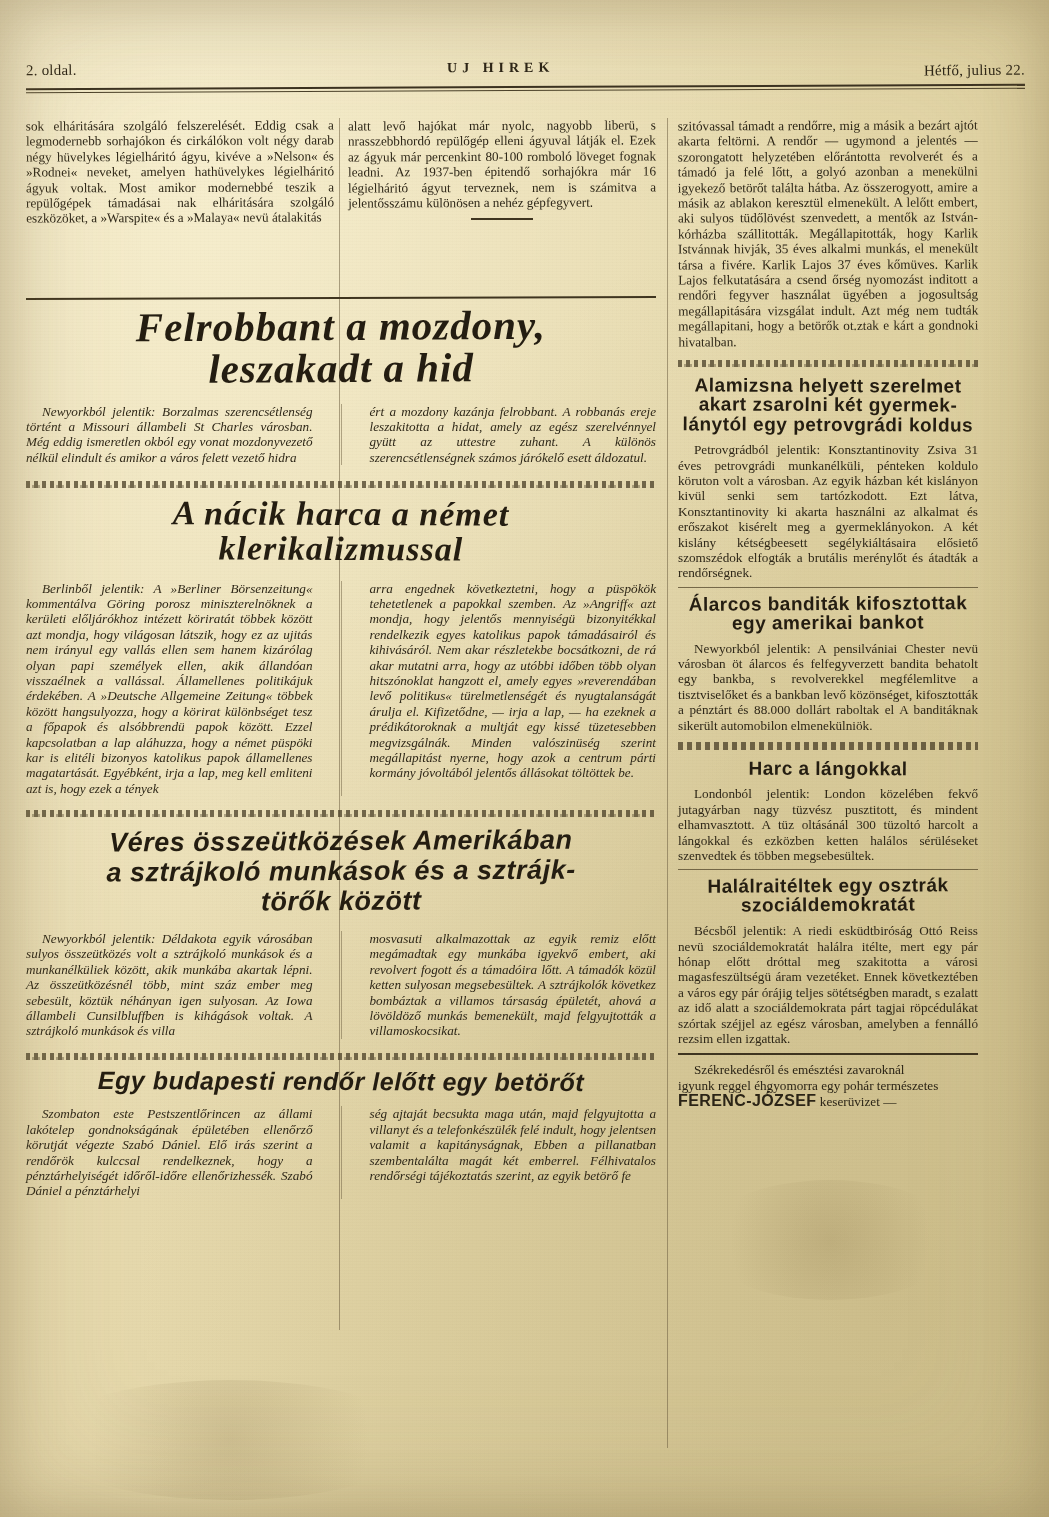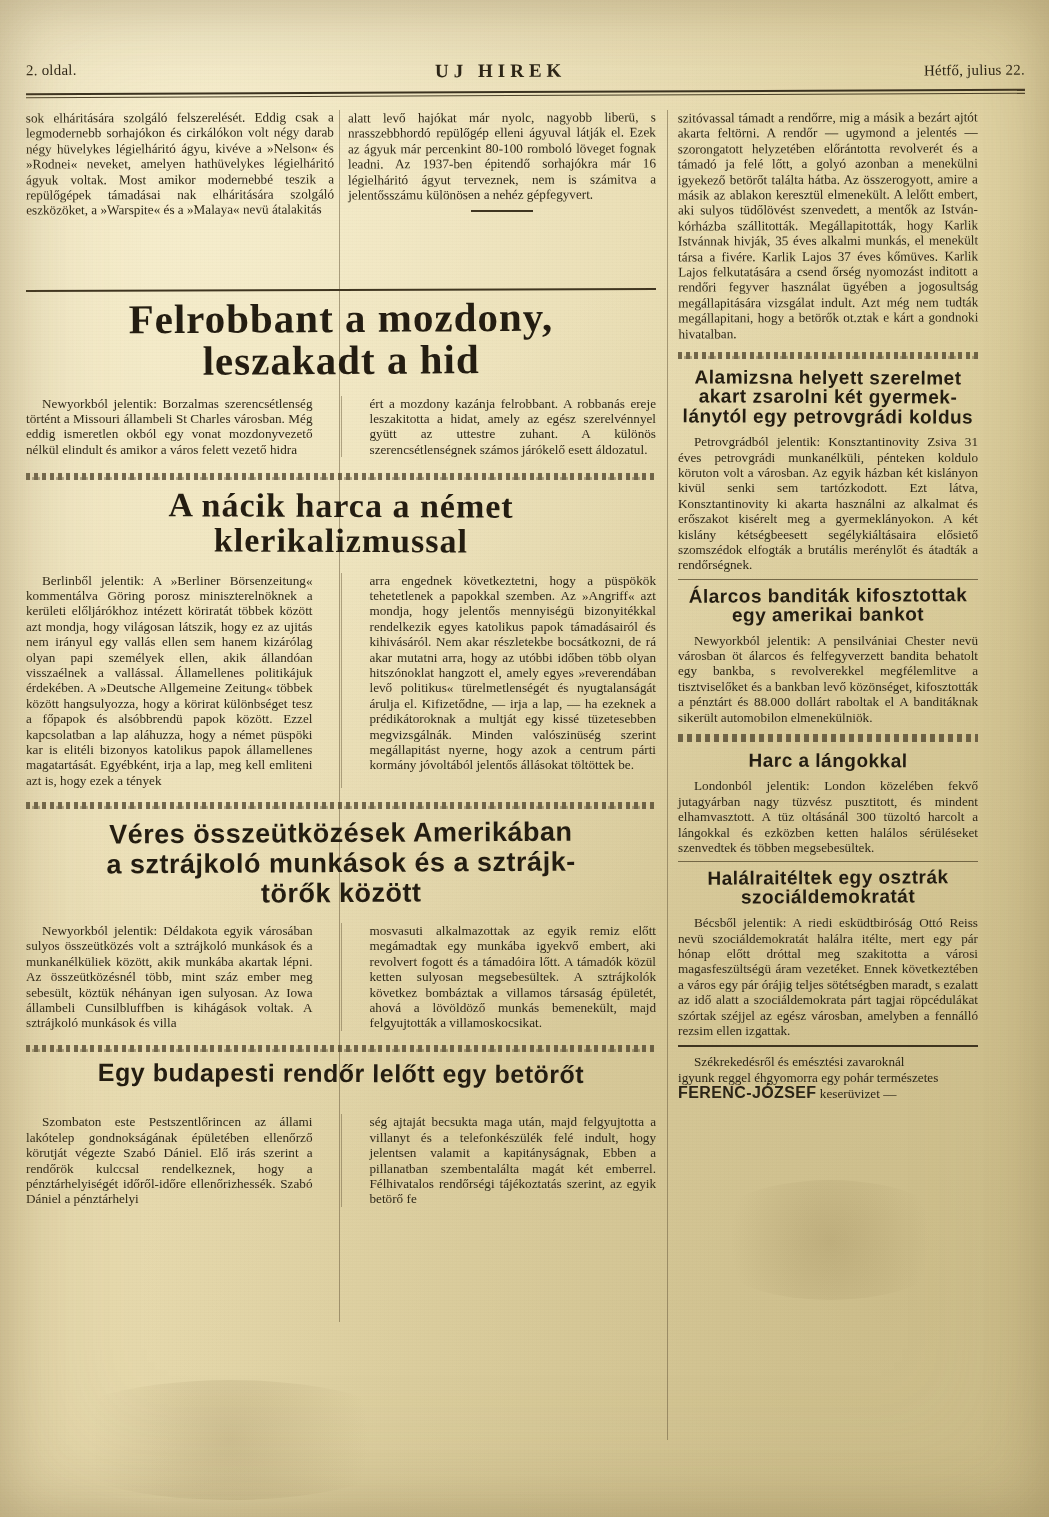--- a/index.html
+++ b/index.html
@@ -28,29 +28,29 @@
   }
   .sheet{position:absolute;inset:0;}
 
   
   .masthead{
     position:absolute;left:26px;right:24px;top:62px;height:40px;
   }
   .mh-row{display:flex;align-items:flex-start;justify-content:space-between;
     font-size:15px;letter-spacing:.2px;}
   .mh-left{transform:rotate(-.6deg);}
-  .mh-center{font-size:19px;letter-spacing:5px;font-weight:bold;transform:translateY(-2px) rotate(-.3deg);}
+  .mh-center{font-size:14px;letter-spacing:5px;font-weight:bold;transform:translateY(-2px) rotate(-.3deg);}
   .mh-right{transform:rotate(-.5deg);}
   .mh-rule{
     margin-top:7px;border-top:2.5px solid #3a3120;border-bottom:1px solid #4a4029;height:2px;
     transform:rotate(-.25deg);
   }
 
   
-  .cols{position:absolute;left:26px;top:110px;width:1000px;height:1370px;}
+  .cols{position:absolute;left:26px;top:118px;width:1000px;height:1370px;}
   .col{position:absolute;top:0;}
   .col-a{left:0;width:308px;}
   .col-b{left:322px;width:308px;}
   .col-c{left:652px;width:300px;}
 
   .vrule{position:absolute;top:0;width:1px;height:1212px;background:#6b5d3f;opacity:.55;}
   .vrule.r1{left:313px;}
   .vrule.r2{left:641px;top:0;height:1330px;}
 
   p{margin:0 0 0 0;text-align:justify;font-size:13.2px;line-height:15.4px;
@@ -209,21 +209,21 @@
       <div class="blk footnote">
         <p style="text-indent:16px">Székrekedésről és emésztési zavaroknál</p>
         <p>igyunk reggel éhgyomorra egy pohár természetes</p>
         <p style="text-align:left">
           <span class="bold" style="font-family:'Liberation Sans',sans-serif;font-size:16px;letter-spacing:.4px">FERENC-JÓZSEF</span>
           <span>keserüvizet —</span>
         </p>
       </div>
     </div>
 
-    <div style="position:absolute;left:0;top:172px;width:630px;">
+    <div style="position:absolute;left:0;top:172px;width:630px;font-style:italic;">
 
       <div class="rule-thick rot3"></div>
 
       <div class="blk">
         <div class="hl big rot1">
           <div>Felrobbant a mozdony,</div>
           <div class="big2">leszakadt a hid</div>
         </div>
         <div class="two body" style="margin-top:14px">
           <div>
@@ -272,21 +272,21 @@
             </div>
         </div>
       </div>
 
       <div class="sep wave" style="margin-top:12px"></div>
 
       <div class="blk">
         <div class="hl sans rot2" style="font-size:25px">
           <div>Egy budapesti rendőr lelőtt egy betörőt</div>
         </div>
-        <div class="two body" style="margin-top:28px">
+        <div class="two body" style="margin-top:12px">
           <div>
               <p class="ind">Szombaton este Pestszentlőrincen az állami lakótelep gondnokságának épületében ellenőrző körutját végezte Szabó Dániel. Elő irás szerint a rendőrök kulccsal rendelkeznek, hogy a pénztárhelyiségét időről-időre ellenőrizhessék. Szabó Dániel a pénztárhelyi</p>
             </div>
           <div class="divline"></div>
           <div>
               <p>ség ajtaját becsukta maga után, majd felgyujtotta a villanyt és a telefonkészülék felé indult, hogy jelentsen valamit a kapitányságnak, Ebben a pillanatban szembentalálta magát két emberrel. Félhivatalos rendőrségi tájékoztatás szerint, az egyik betörő fe</p>
             </div>
         </div>
       </div>
 

